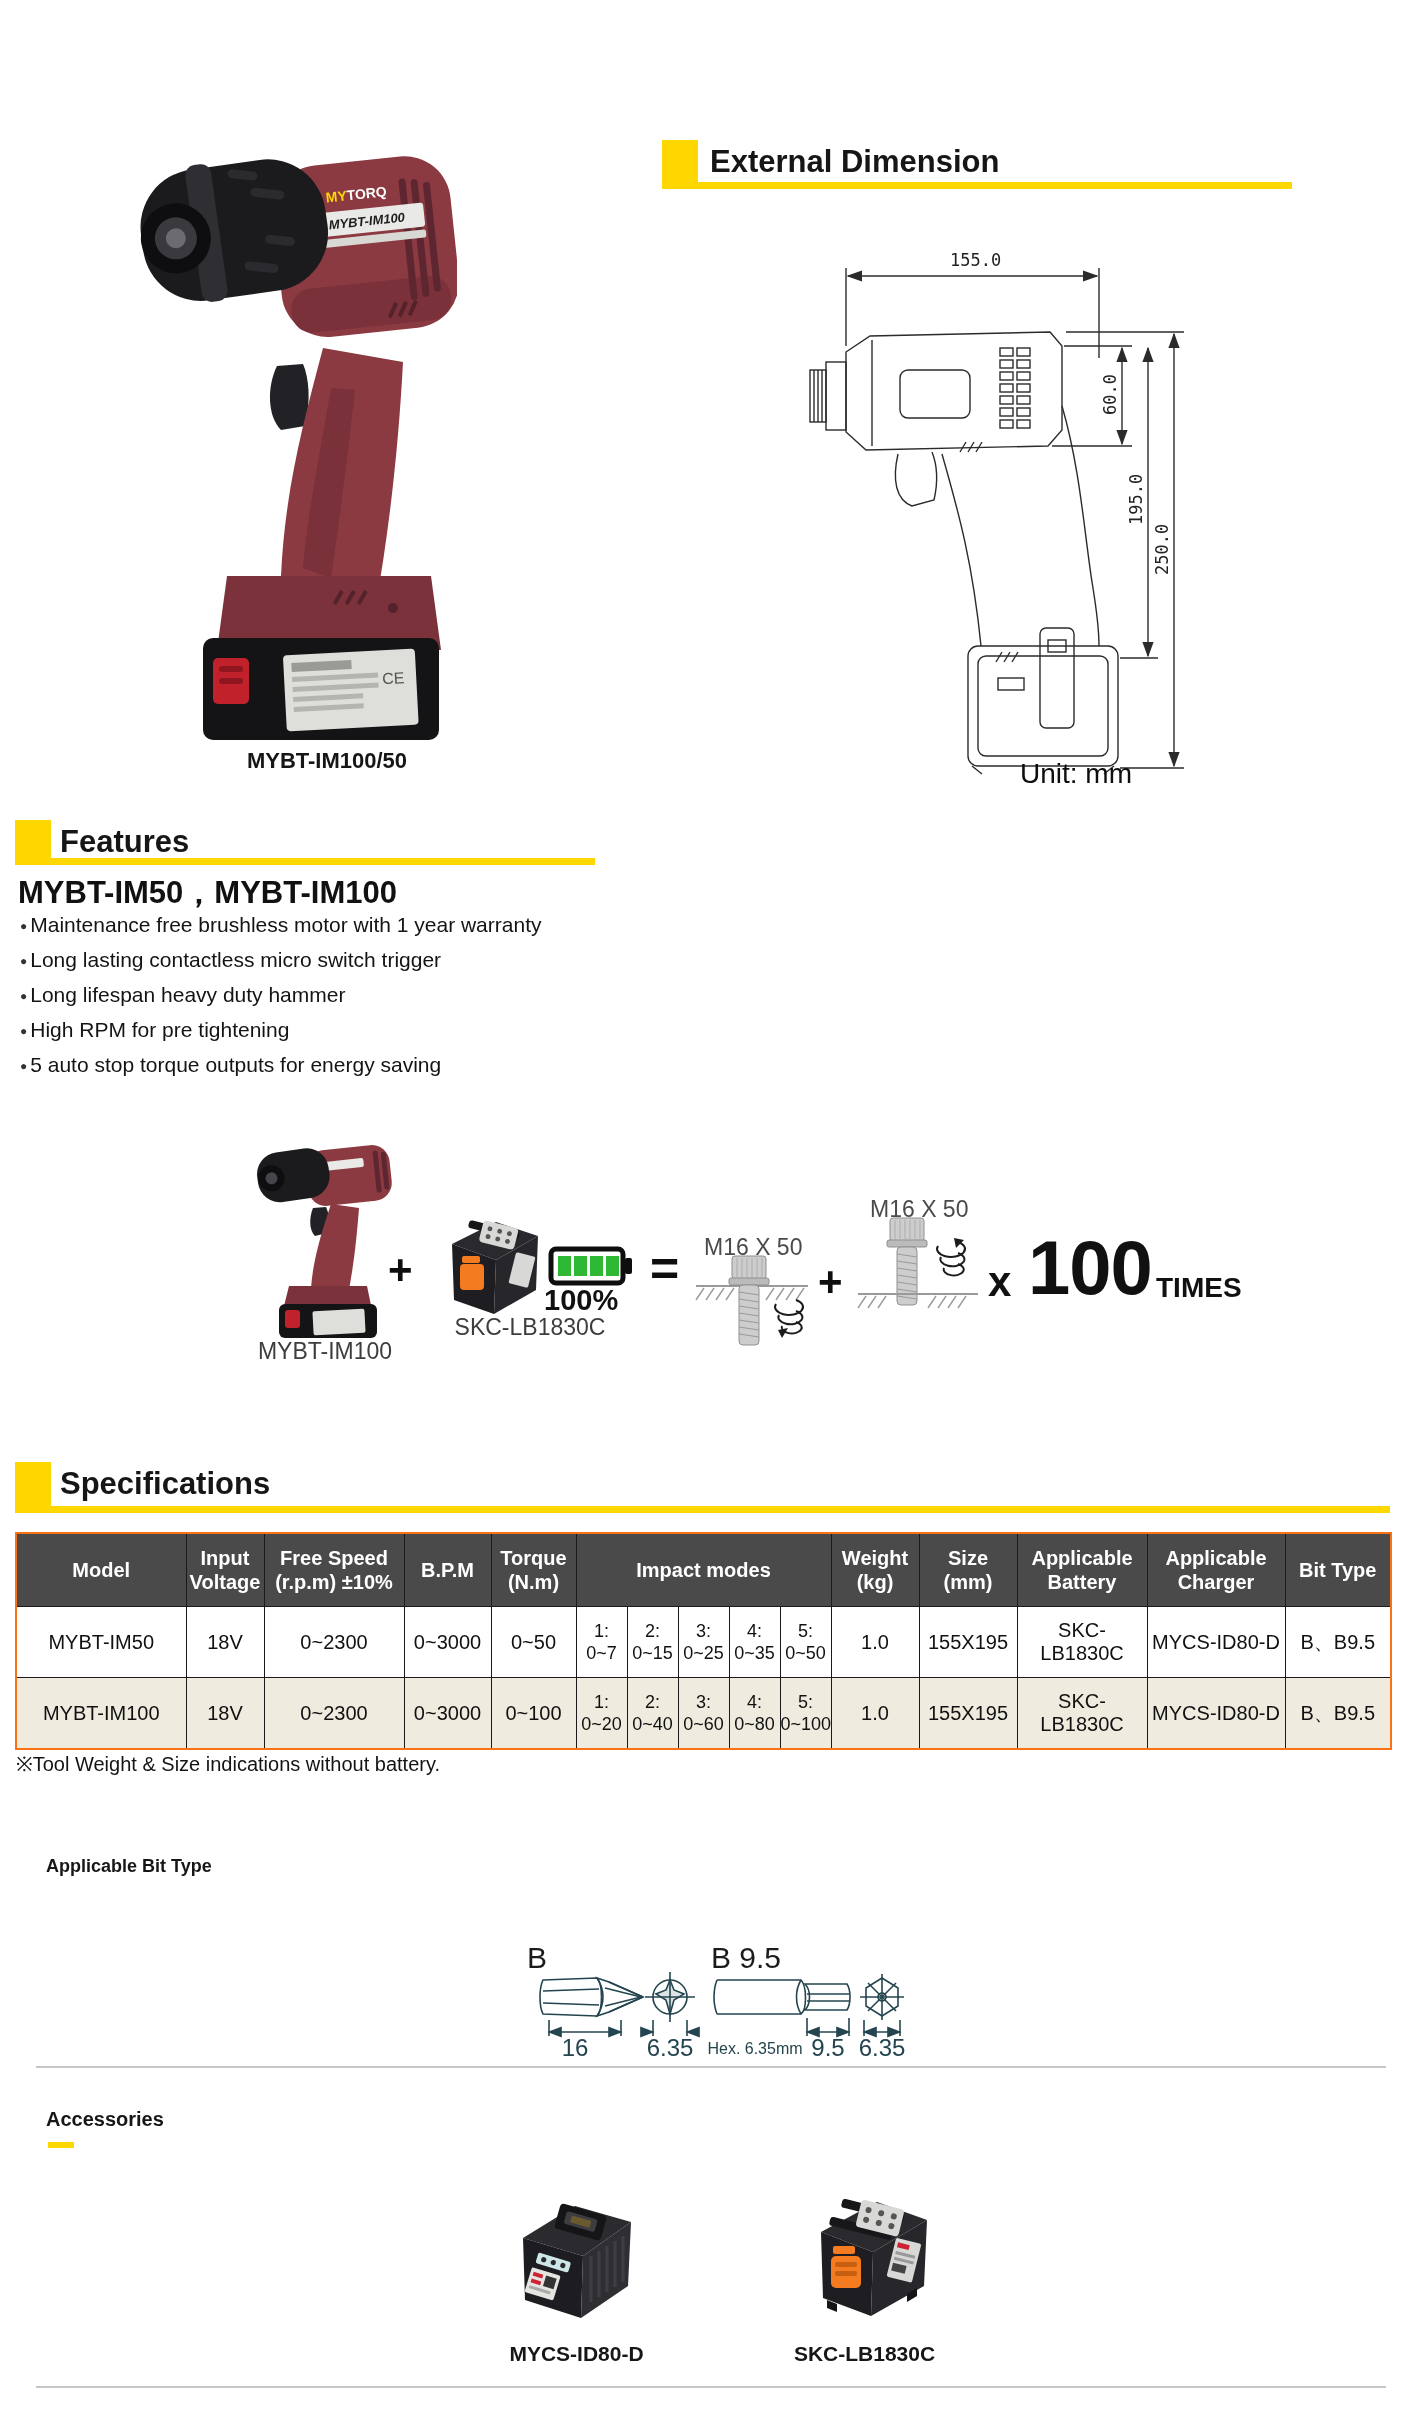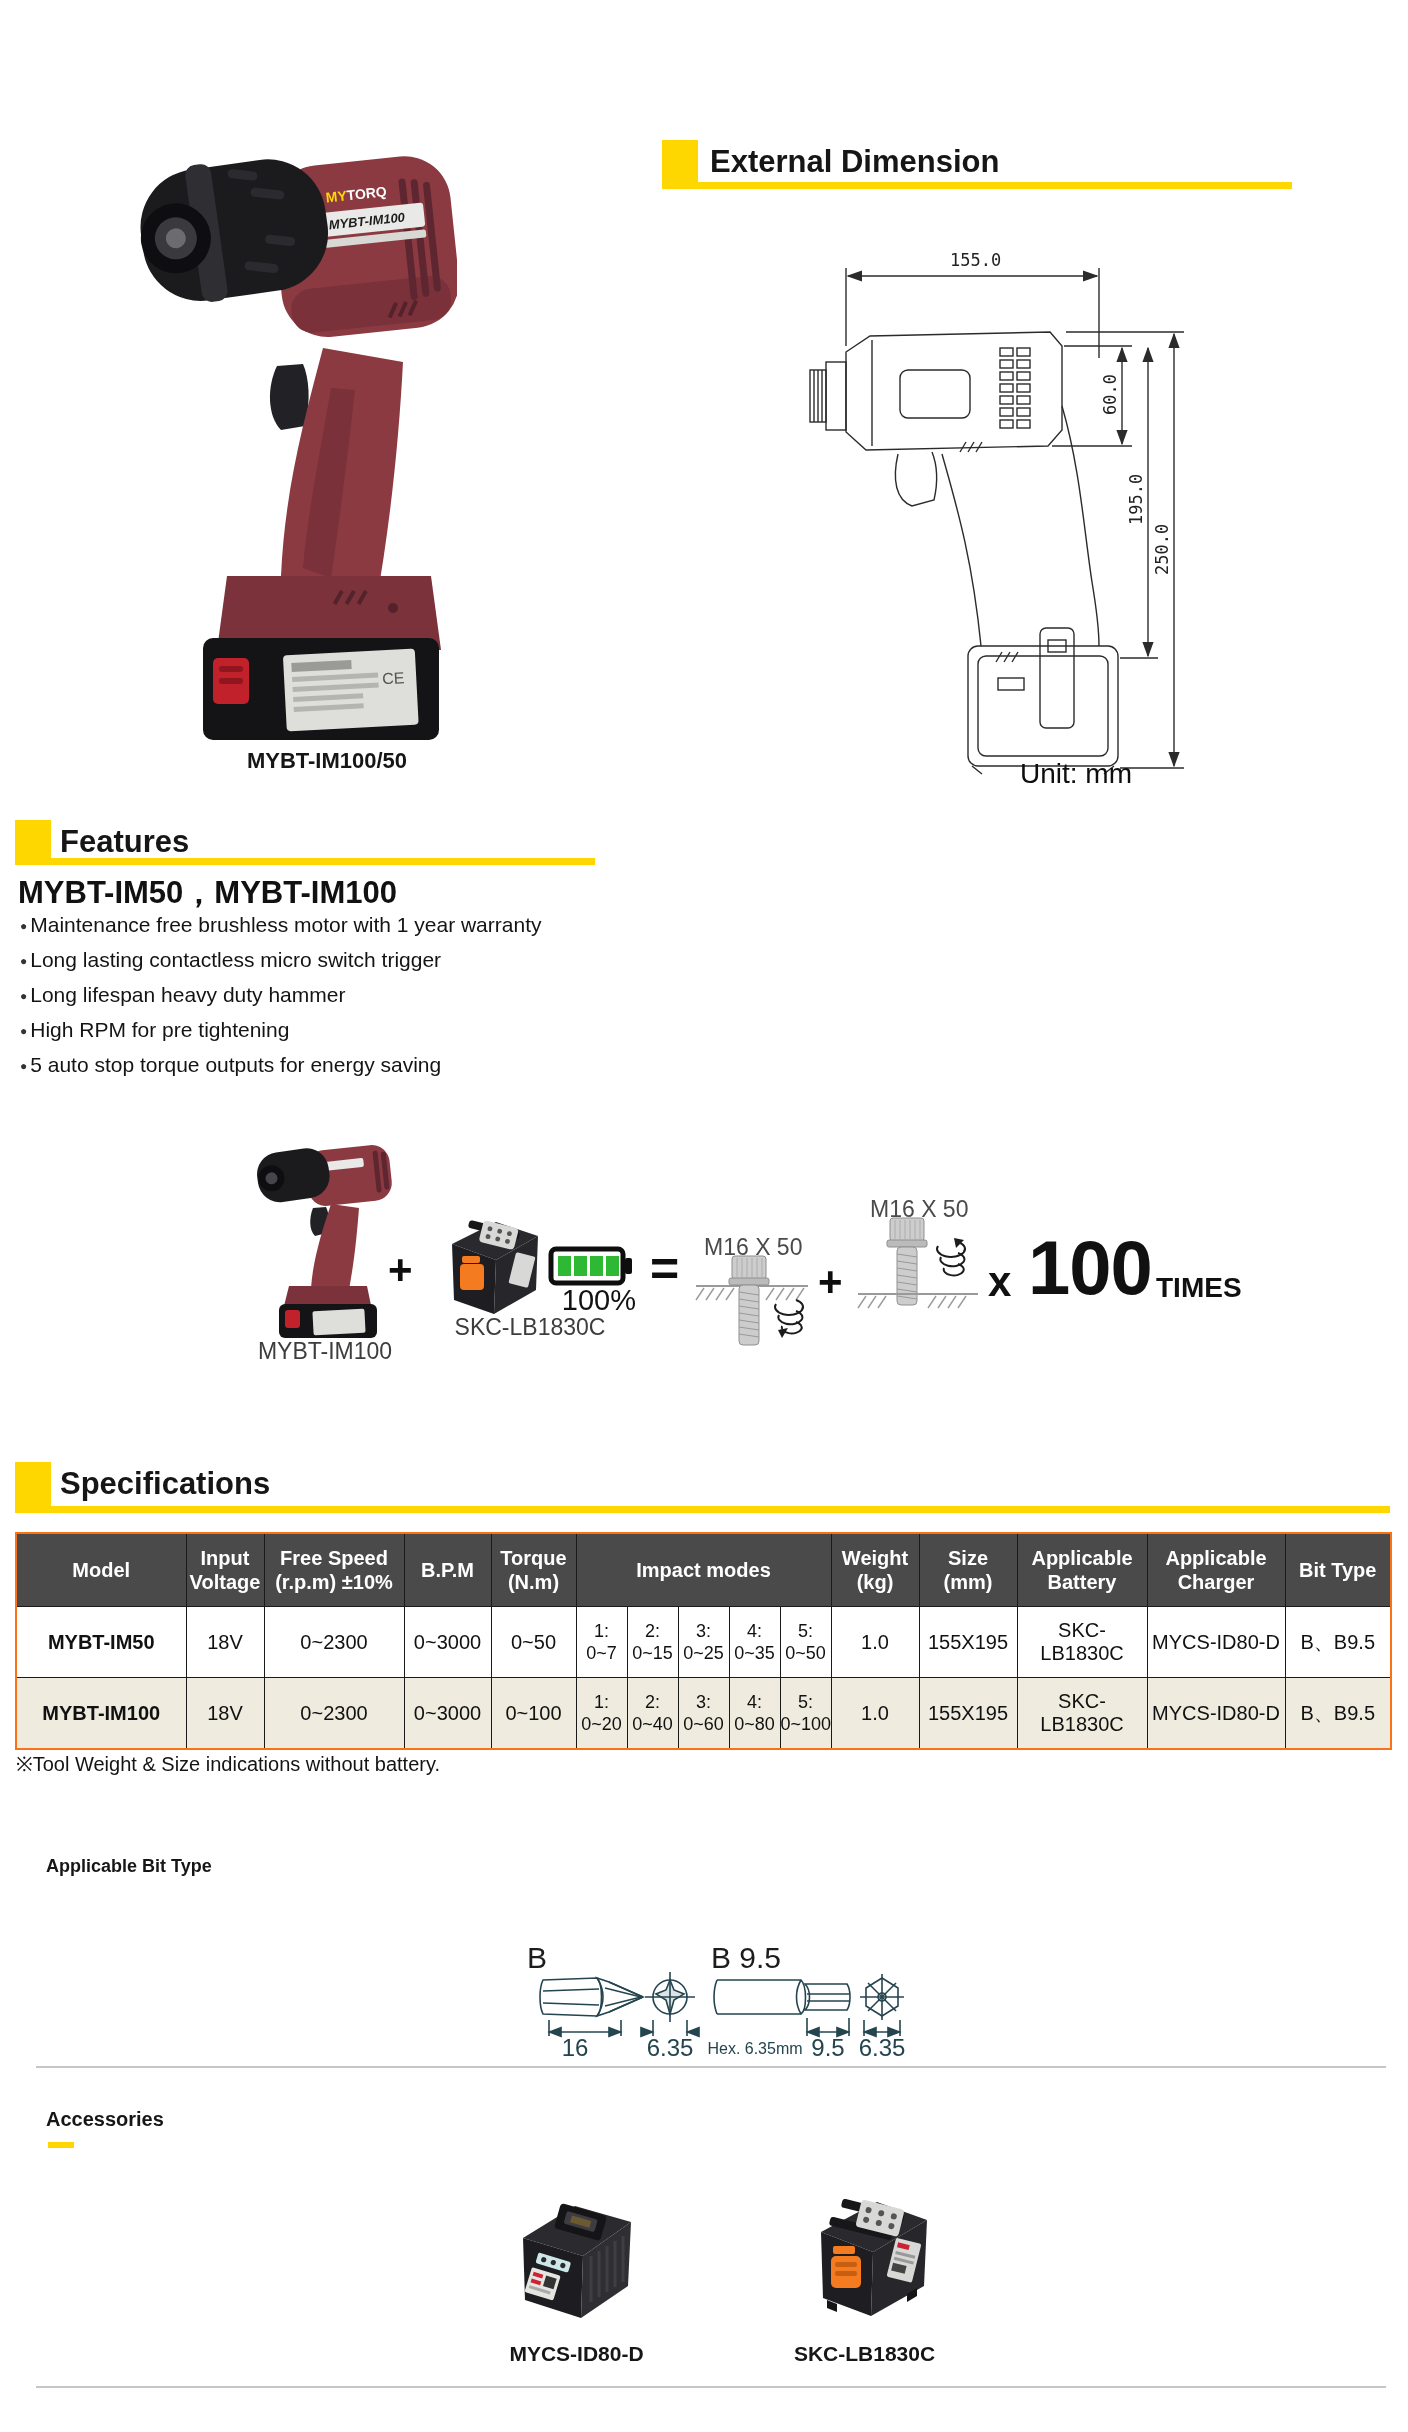--- a/index.html
+++ b/index.html
@@ -17,21 +17,21 @@
   .bullets{position:absolute;left:20px;top:908px;font-size:21px;line-height:33px;color:#141414;}
   .bullets .bl::before{content:"●";font-size:12px;vertical-align:2px;margin-right:3px;color:#333;}
   table.spec{position:absolute;left:15px;top:1532px;border-collapse:collapse;table-layout:fixed;
              width:1375px;border:2px solid #f97316;}
   .spec th,.spec td{border:1px solid #1a1a1a;text-align:center;vertical-align:middle;
              white-space:pre-line;padding:0;overflow:hidden;}
   .spec thead th{background:#4A4A4A;color:#ffffff;font-size:20px;font-weight:bold;height:72px;line-height:1.2;}
   .spec tbody td{font-size:20px;height:70px;background:#ffffff;}
   .spec td.impact{font-size:18px;line-height:1.25;}
   .spec tr.alt td{background:#EFEBDF;}
-  .spec td.model{font-weight:bold;}
+  .spec td.model{font-weight:normal;}
   .note{position:absolute;left:16px;top:1750px;font-size:20px;color:#141414;}
   .minilabel{position:absolute;font-weight:bold;font-size:18px;color:#161616;}
   .acc-title{position:absolute;font-weight:bold;font-size:20px;color:#161616;}
   .divider{position:absolute;height:2px;background:#c6c6c6;}
   .unit{position:absolute;font-size:28px;color:#0e0e0e;}
   .times-x{position:absolute;font-size:42px;font-weight:bold;}
   .times-val{position:absolute;font-size:76px;font-weight:bold;letter-spacing:-1px;}
   .times-suffix{position:absolute;font-size:28px;font-weight:bold;}
   svg{display:block;}
 </style>
@@ -242,21 +242,21 @@
   <div class="graylabel" style="left:450px;top:1314px;width:160px;text-align:center;">SKC-LB1830C</div>
 
   <svg class="abs" style="left:548px;top:1246px;" width="86" height="40" viewBox="0 0 86 40">
     <rect x="3" y="3" width="72" height="34" rx="5" fill="#ffffff" stroke="#0e0e0e" stroke-width="5"></rect>
     <rect x="77" y="12" width="7" height="16" rx="2" fill="#0e0e0e"></rect>
     <rect x="10" y="10" width="13" height="20" fill="#2FB833"></rect>
     <rect x="26" y="10" width="13" height="20" fill="#2FB833"></rect>
     <rect x="42" y="10" width="13" height="20" fill="#2FB833"></rect>
     <rect x="58" y="10" width="13" height="20" fill="#2FB833"></rect>
   </svg>
-  <div class="abs" style="left:544px;top:1284px;width:92px;text-align:right;font-size:29px;font-weight:normal;">100%</div>
+  <div class="abs" style="left:544px;top:1284px;width:92px;text-align:left;font-size:29px;font-weight:bold;">100%</div>
 
   <div class="bigop" style="left:650px;top:1240px;font-size:50px;">=</div>
 
   <div class="dimlabel" style="left:704px;top:1234px;">M16 X 50</div>
   <svg class="abs" style="left:692px;top:1252px;" width="120" height="102" viewBox="0 0 120 102">
     <line x1="4" y1="34" x2="116" y2="34" stroke="#9a9a9a" stroke-width="2"></line>
     <g stroke="#9a9a9a" stroke-width="1.4">
       <line x1="12" y1="36" x2="4" y2="48"></line>
         <line x1="22" y1="36" x2="14" y2="48"></line>
         <line x1="32" y1="36" x2="24" y2="48"></line>

